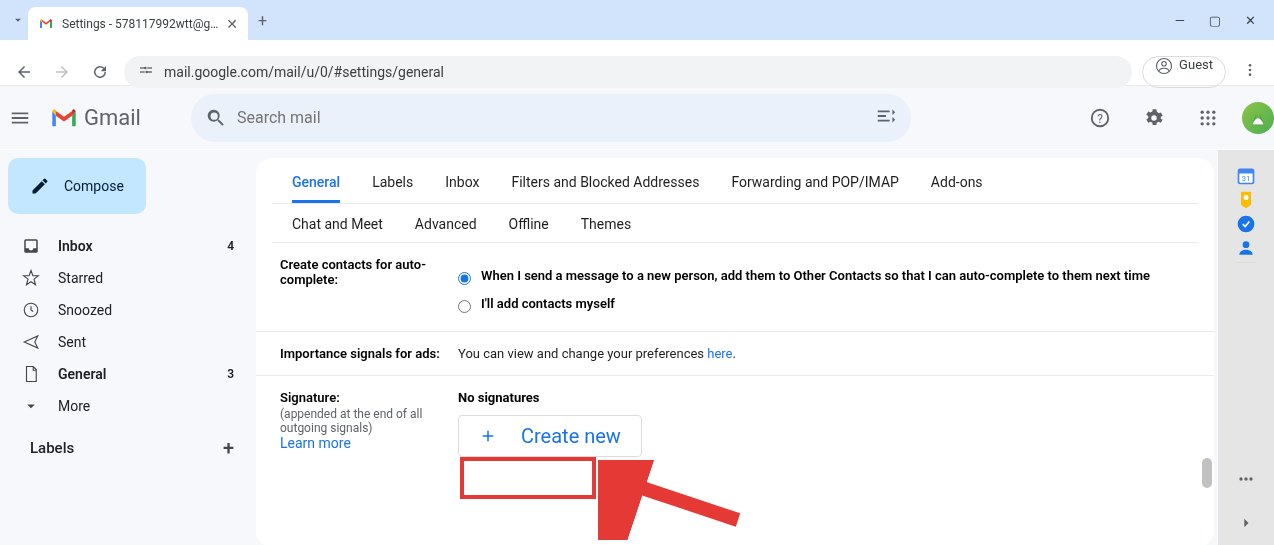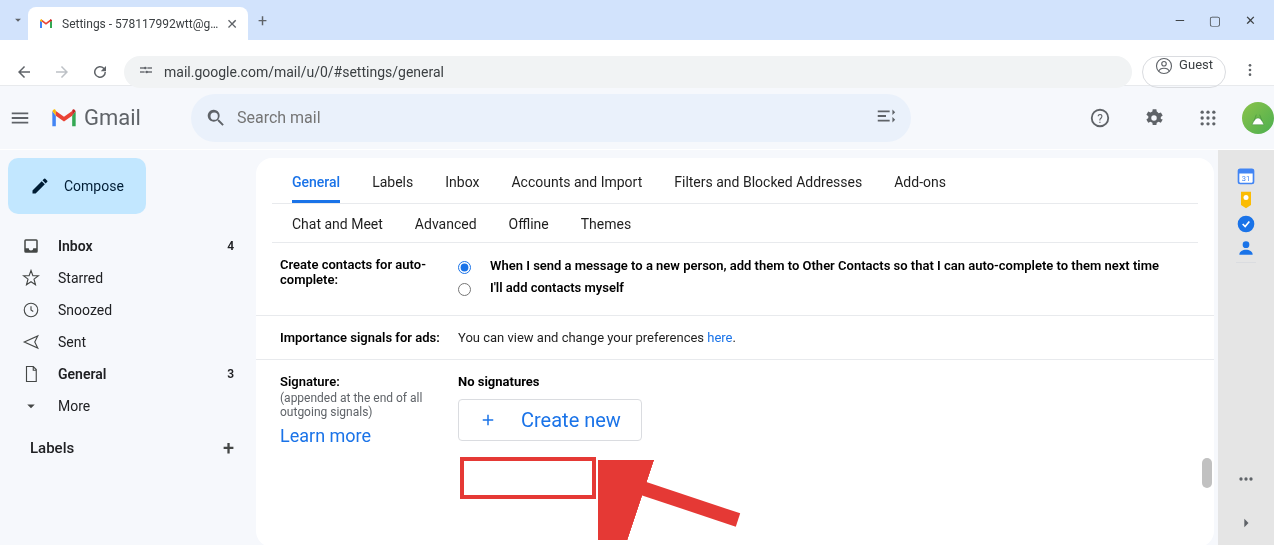--- a/index.html
+++ b/index.html
@@ -52,23 +52,23 @@
     .settings-title { font-size:22px; color:#1f1f1f; padding: 0 24px 14px 24px; font-weight:400;}
     .tabs-row { display:flex; gap:20px; padding: 0 24px; font-size:14px; flex-wrap:wrap; row-gap:12px;}
     .tab-link { color:#1f1f1f; cursor:pointer; padding-bottom:10px; white-space:nowrap;margin-left:12px;}
     .tab-link.active { color:#1a73e8; font-weight:500; border-bottom:3px solid #1a73e8;}
     .tabs-divider { border-bottom:1px solid #e8eaed; margin: 0 16px 0 16px;}
 
     .setting-row { display:flex; border-bottom:1px solid #e8eaed; padding: 14px 24px; font-size:13px;}
     .setting-label { width: 178px; flex-shrink:0; padding-right:8px;}
     .setting-label b { font-weight:600;}
     .setting-label .sub { font-size:12px; color:#5f6368; display:block; margin-top:2px;}
-    .setting-label a { color:#1a73e8; text-decoration:none; display:block; margin-top:6px; font-size:18px;}
+    .setting-label a { color:#1a73e8; text-decoration:none; display:block; font-size:14px;}
     .setting-value { flex:1;}
-    .radio-opt { display:flex; align-items:center; gap:19px; margin-bottom:4px; font-weight:600; font-size:13px; line-height:1.4;}
+    .radio-opt { display:flex; align-items:flex-end; gap:10px; margin-bottom:4px; font-weight:600; font-size:13px; line-height:1.4;margin-top:10px;}
     .radio-opt input { margin-top:2px; accent-color:#1a73e8;}
     .link-plain { color:#1a73e8; text-decoration:none;}
     .create-new-btn { border:1px solid #dadce0; background:#fff; border-radius:4px; padding:8px 20px; display:inline-flex; align-items:center; gap:24px; color:#1a73e8; font-size:20px; cursor:pointer; margin-top:10px;}
     .highlight-box { position:absolute; border:4px solid #e53935; pointer-events:none;}
 
     
     .side-panel { width:56px; background:#e5e5e5; display:flex; flex-direction:column; align-items:center; padding-top:16px; gap:4px;}
     .side-panel .app-icon { width:20px; height:20px; cursor:pointer;}
     .side-panel .more { margin-top:auto; margin-bottom:16px;}
     .side-panel .expand { color:#5f6368; cursor:pointer;}
@@ -266,22 +266,22 @@
       <span style="cursor:pointer;font-size:20px;color:#444746;">+</span>
     </div>
   </div>
 
   <div class="content-wrap">
     <div class="content">
       <div class="tabs-row">
         <span class="tab-link active">General</span>
         <span class="tab-link">Labels</span>
         <span class="tab-link">Inbox</span>
-        <span class="tab-link">Accounts and Import</span>
         <span class="tab-link">Filters and Blocked Addresses</span>
+        <span class="tab-link">Forwarding and POP/IMAP</span>
         <span class="tab-link">Add-ons</span>
       </div>
       <div class="tabs-divider"></div>
       <div class="tabs-row" style="padding-top:12px;">
         <span class="tab-link">Chat and Meet</span>
         <span class="tab-link">Advanced</span>
         <span class="tab-link">Offline</span>
         <span class="tab-link">Themes</span>
       </div>
       <div class="tabs-divider"></div>

